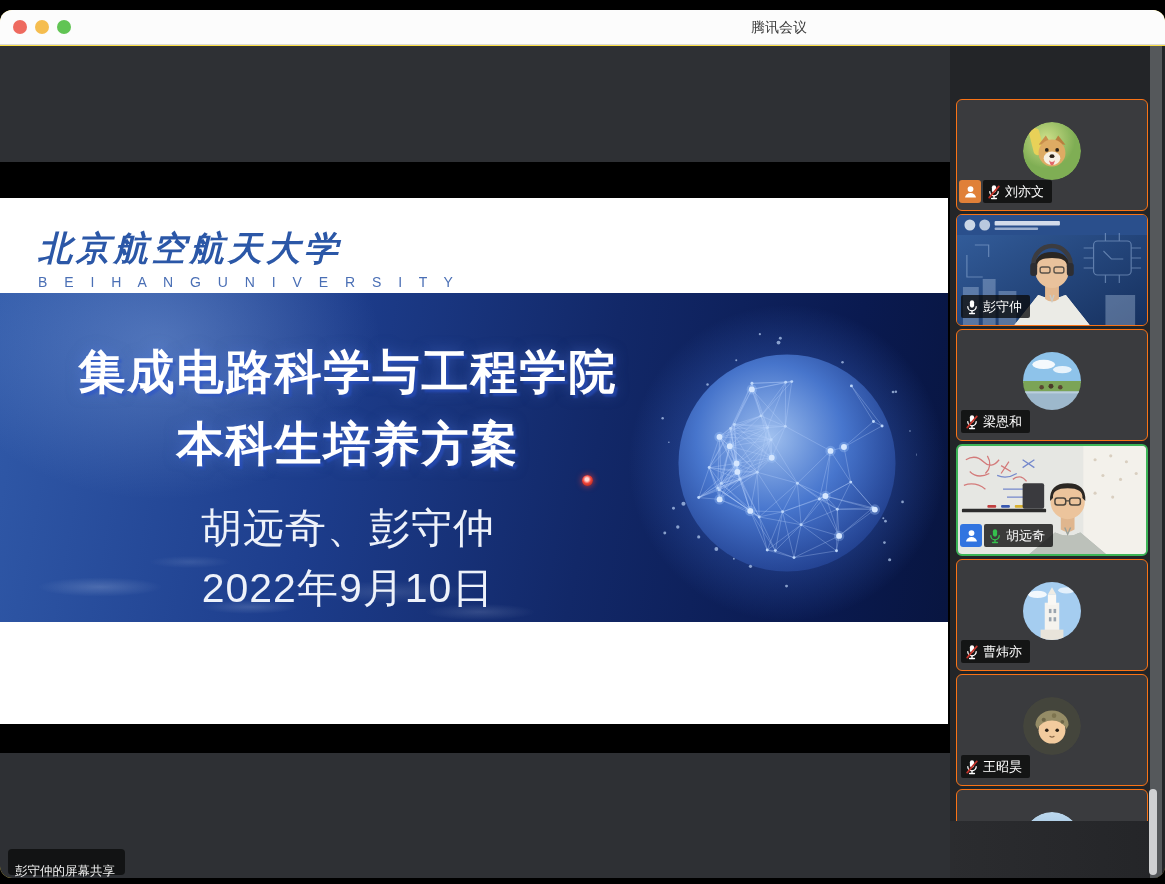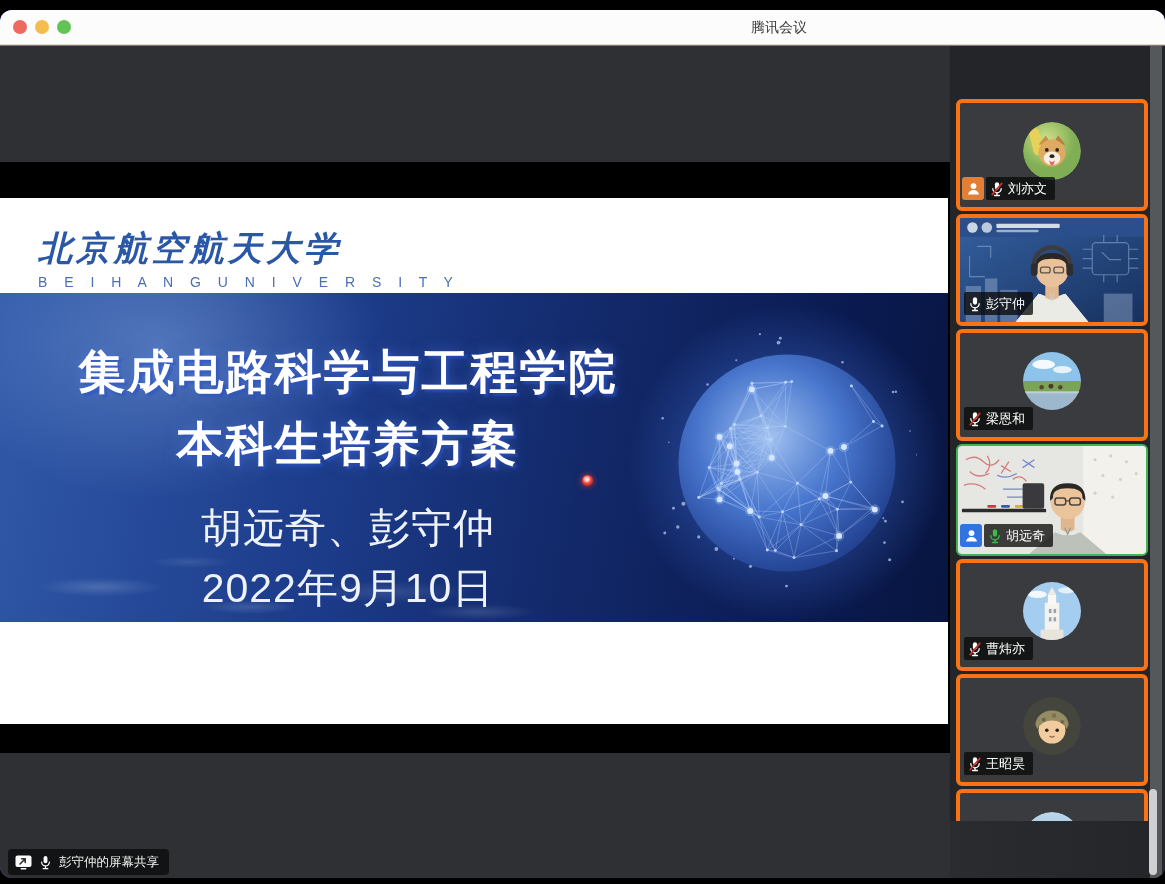--- a/index.html
+++ b/index.html
@@ -1,17 +1,17 @@
 <!DOCTYPE html>
 <html><head>
 <meta charset="utf-8">
 <style>
   * { margin:0; padding:0; box-sizing:border-box; }
   html,body { width:1165px; height:884px; background:#000; font-family:"Liberation Sans", sans-serif; overflow:hidden; }
-  .window { position:absolute; left:0; top:10px; right:0; bottom:6px; border-radius:12px; overflow:hidden; background:#8b5cf6; }
+  .window { position:absolute; left:0; top:10px; right:0; bottom:6px; border-radius:12px; overflow:hidden; background:#fde047; }
 
   
   .titlebar { position:absolute; left:0; top:0; right:0; height:35px; background:#fcfcfc; border-bottom:1px solid #d9d9d9; }
   .traffic { position:absolute; left:13px; top:10px; display:flex; gap:8px; }
   .tl { width:14px; height:14px; border-radius:50%; display:inline-block; }
   .tl.red{ background:#ee6a5f; } .tl.yellow{ background:#f5bd4f; } .tl.green{ background:#61c454; }
   .wtitle { position:absolute; left:779px; top:9px; transform:translateX(-50%); font-size:14px; color:#3b3b3b; font-weight:500; white-space:nowrap; }
 
   .content { position:absolute; left:0; top:36px; right:0; bottom:0; }
 
@@ -45,26 +45,26 @@
   .bsub.date { top:268px; }
 
   .globe { position:absolute; left:657px; top:40px; width:260px; height:260px; }
   .globe-glow { position:absolute; inset:-30px; background:radial-gradient(circle, rgba(70,120,225,.45) 30%, rgba(70,120,225,0) 70%); }
 
   .laser { position:absolute; left:582px; top:182px; width:11px; height:11px; border-radius:50%;
            background:radial-gradient(circle at 45% 40%, #ffd9d4 0 18%, #f3453a 45%, #7e1a14 100%);
            box-shadow:0 0 6px rgba(255,60,50,.8); }
 
   .share-pill { position:absolute; left:8px; top:803px; height:26px; display:flex; align-items:center; gap:7px;
-                background:rgba(12,13,14,.82); border-radius:4px; padding:0 10px 0 7px; }
+                background:rgba(12,13,14,.82); border-radius:4px; padding:0 10px 0 7px;flex-direction:column; }
   .share-pill .txt { color:#f2f2f2; font-size:12.5px; white-space:nowrap; }
 
   
   .sidebar { position:absolute; left:950px; top:0; right:0; bottom:0; background:#232528; }
-  .tile { position:absolute; left:6px; width:192px; height:112px; background:#3a3b3e; border:4px solid #f97316;
+  .tile { position:absolute; left:6px; width:192px; height:112px; background:#3a3b3e; border:1px solid #f97316;
           border-radius:6px; overflow:hidden; }
   .tile.active { border:2px solid #3cb457; }
   .media { position:absolute; inset:0; display:flex; align-items:center; justify-content:center; }
   .avatar { width:58px; height:58px; border-radius:50%; overflow:hidden; margin-top:-8px; }
   .avatar svg, .vid { display:block; width:100%; height:100%; }
   .chip { position:absolute; left:4px; bottom:7px; height:23px; display:flex; align-items:center; gap:4px;
           background:rgba(10,10,10,.78); border-radius:2px; padding:0 8px 0 4px; }
   .chip.with-badge { left:26px; }
   .pname { color:#fff; font-size:13px; white-space:nowrap; }
   .badge { position:absolute; left:2px; bottom:7px; width:22px; height:23px; border-radius:3px;

